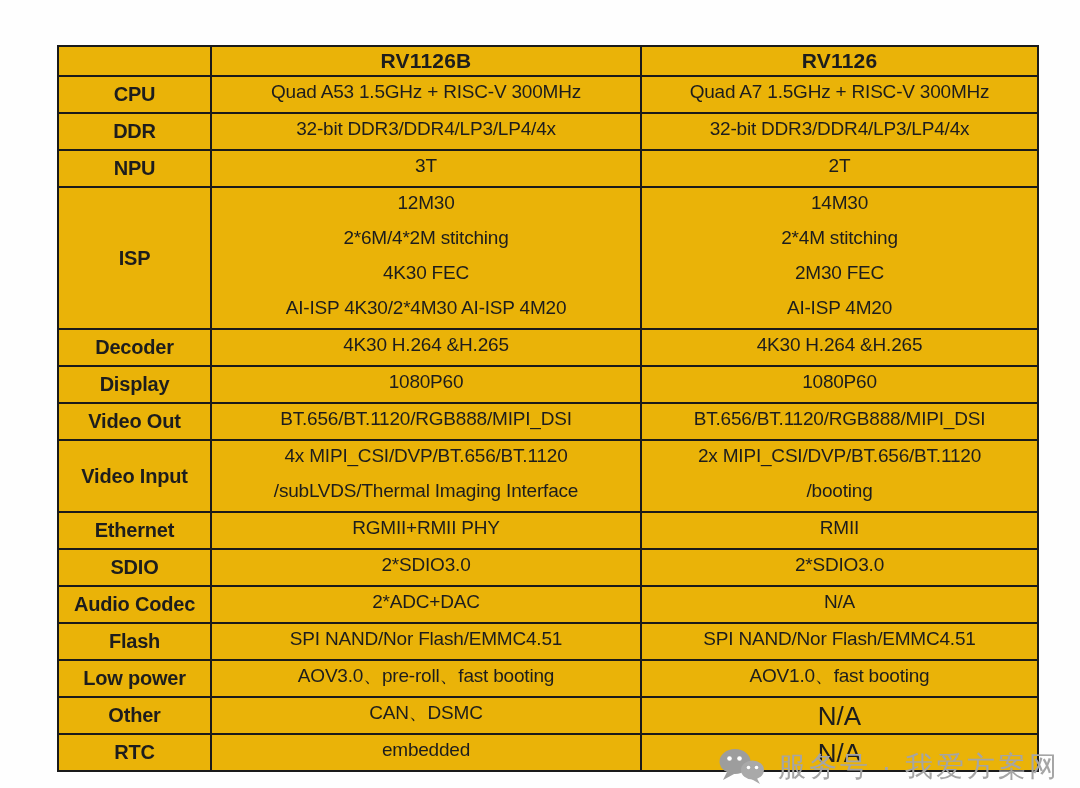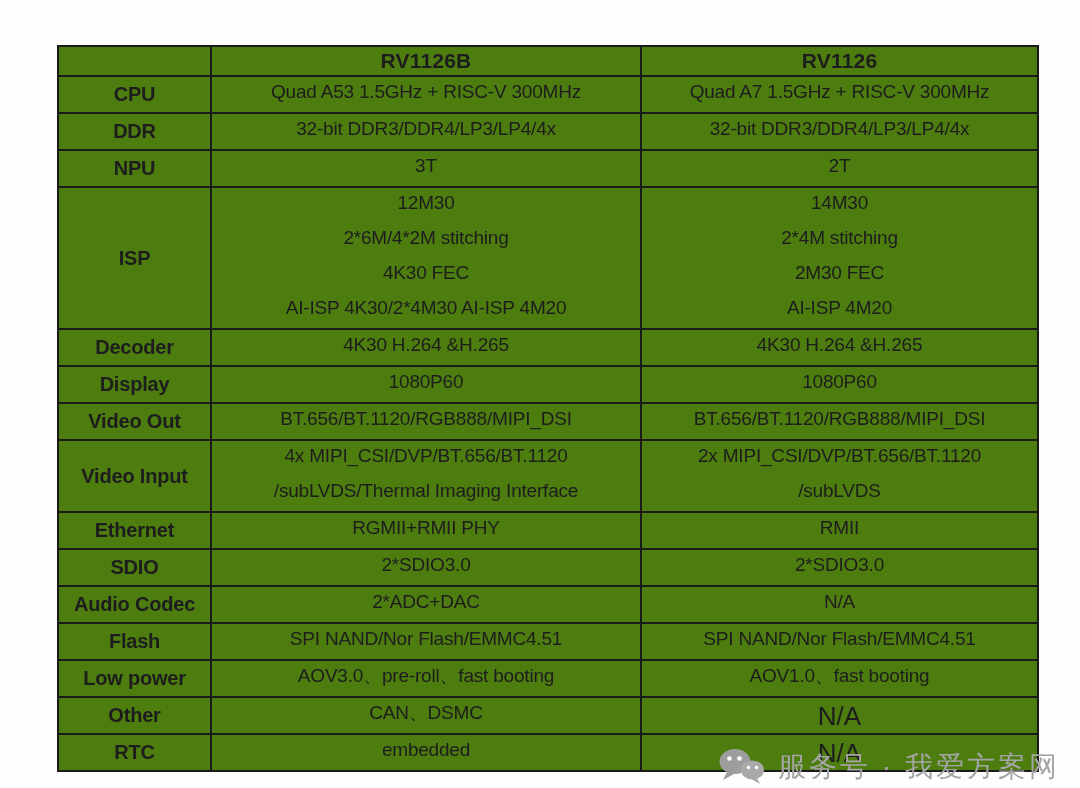--- a/index.html
+++ b/index.html
@@ -14,21 +14,21 @@
     width: 1080px; height: 788px;
     background: #fefefe;
     overflow: hidden;
   }
   table.spec-table {
     position: absolute;
     left: 57px; top: 45px;
     width: 980px;
     border-collapse: collapse;
     table-layout: fixed;
-    background: #4d7c0f;
+    background: #eab308;
   }
   .spec-table th, .spec-table td {
     border: 2px solid #1a1a1a;
     padding: 0 2px;
     text-align: center;
     vertical-align: middle;
     overflow: hidden;
     white-space: nowrap;
   }
   .spec-table thead th {
@@ -162,21 +162,21 @@
           </td>
         </tr>
         <tr>
           <th class="label-col">Video Input</th>
           <td>
             <div class="line">4x MIPI_CSI/DVP/BT.656/BT.1120</div>
             <div class="line">/subLVDS/Thermal Imaging Interface</div>
           </td>
           <td>
             <div class="line">2x MIPI_CSI/DVP/BT.656/BT.1120</div>
-            <div class="line">/subLVDS</div>
+            <div class="line">/booting</div>
           </td>
         </tr>
         <tr>
           <th class="label-col">Ethernet</th>
           <td>
             <div class="line">RGMII+RMII PHY</div>
           </td>
           <td>
             <div class="line">RMII</div>
           </td>

